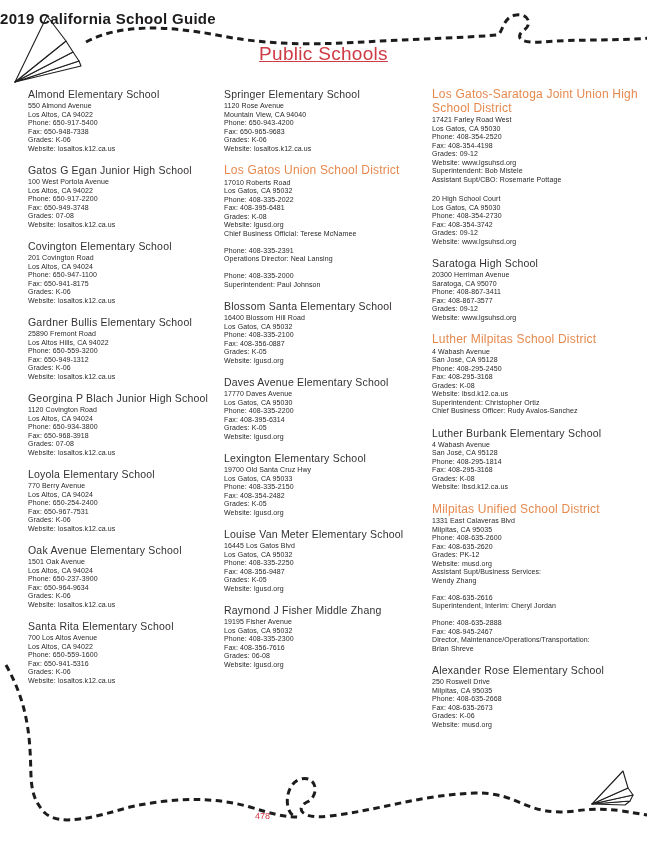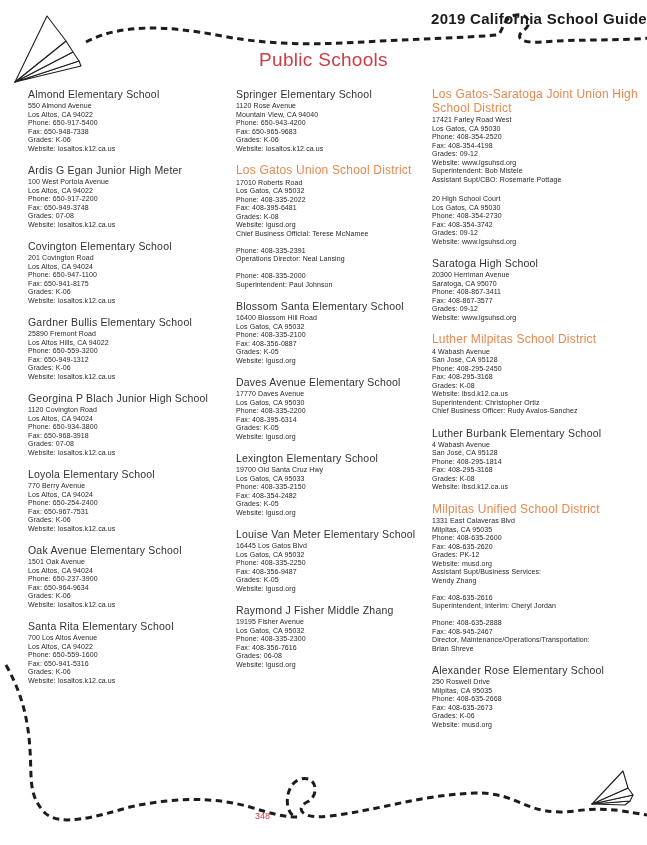--- a/index.html
+++ b/index.html
@@ -4,30 +4,30 @@
 <style>
   html,body{margin:0;padding:0;background:#ffffff;}
   .page{
     position:relative;width:647px;height:845px;background:#ffffff;overflow:hidden;
     font-family:"Liberation Sans", sans-serif;color:var(--ink,#231f20);
   }
   .deco{position:absolute;left:0;pointer-events:none;}
   .deco.top{top:0;width:647px;height:95px;}
   .deco.bottom{top:655px;width:647px;height:190px;}
   .guide-title{
-    position:absolute;top:10px;left:0;width:647px;text-align:right;
+    position:absolute;top:10px;left:0;width:647px;text-align:left;
     font-size:15px;font-weight:bold;letter-spacing:.3px;color:#1c1a1b;
   }
   .section-title{
-    position:absolute;top:49px;left:0;width:647px;text-align:center;
-    font-size:19px;letter-spacing:.3px;color:var(--red,#cf3b44);
+    position:absolute;top:43px;left:0;width:647px;text-align:center;
+    font-size:19px;letter-spacing:.3px;color:var(--red,#cf3b44);text-decoration:underline;
   }
   .col{position:absolute;top:88px;}
   .col-0{left:28px;width:188px;}
-  .col-1{left:236px;width:196px;}
+  .col-1{left:224px;width:196px;}
   .col-2{left:432px;width:212px;}
   .entry{margin-bottom:11px;}
   .entry-name{
     font-size:10.5px;line-height:13px;letter-spacing:.2px;color:#353132;margin-bottom:1px;
   }
   .entry-name.district{
     font-size:12px;line-height:13.5px;color:var(--orange,#e6894e);
   }
   .entry-line{
     font-size:7px;line-height:8.5px;letter-spacing:.1px;color:var(--ink,#231f20);
@@ -64,21 +64,21 @@
       <div class="entry">
         <div class="entry-name">Almond Elementary School</div>
         <div class="entry-line">550 Almond Avenue</div>
         <div class="entry-line">Los Altos, CA 94022</div>
         <div class="entry-line">Phone: 650-917-5400</div>
         <div class="entry-line">Fax: 650-948-7338</div>
         <div class="entry-line">Grades: K-06</div>
         <div class="entry-line">Website: losaltos.k12.ca.us</div>
       </div>
       <div class="entry">
-        <div class="entry-name">Ardis G Egan Junior High Meter</div>
+        <div class="entry-name">Gatos G Egan Junior High School</div>
         <div class="entry-line">100 West Portola Avenue</div>
         <div class="entry-line">Los Altos, CA 94022</div>
         <div class="entry-line">Phone: 650-917-2200</div>
         <div class="entry-line">Fax: 650-949-3748</div>
         <div class="entry-line">Grades: 07-08</div>
         <div class="entry-line">Website: losaltos.k12.ca.us</div>
       </div>
       <div class="entry">
         <div class="entry-name">Covington Elementary School</div>
         <div class="entry-line">201 Covington Road</div>
@@ -291,15 +291,15 @@
          C 283,160 284,128 301,124 C 317,120 320,141 307,147 C 295,153 301,165 330,161
          C 380,155 420,140 475,138 C 520,137 525,162 575,156 C 610,151 630,158 648,160"></path>
     <g>
       <polygon class="plane" points="592,149 630,146 625,150"></polygon>
       <polygon class="plane" points="592,149 633,140 630,146"></polygon>
       <polygon class="plane" points="592,149 628,133 633,140"></polygon>
       <polygon class="plane" points="592,149 623,116 628,133"></polygon>
     </g>
   </svg>
 
-  <div class="page-number">348</div>
+  <div class="page-number">478</div>
 
 </div>
 
 </body></html>

